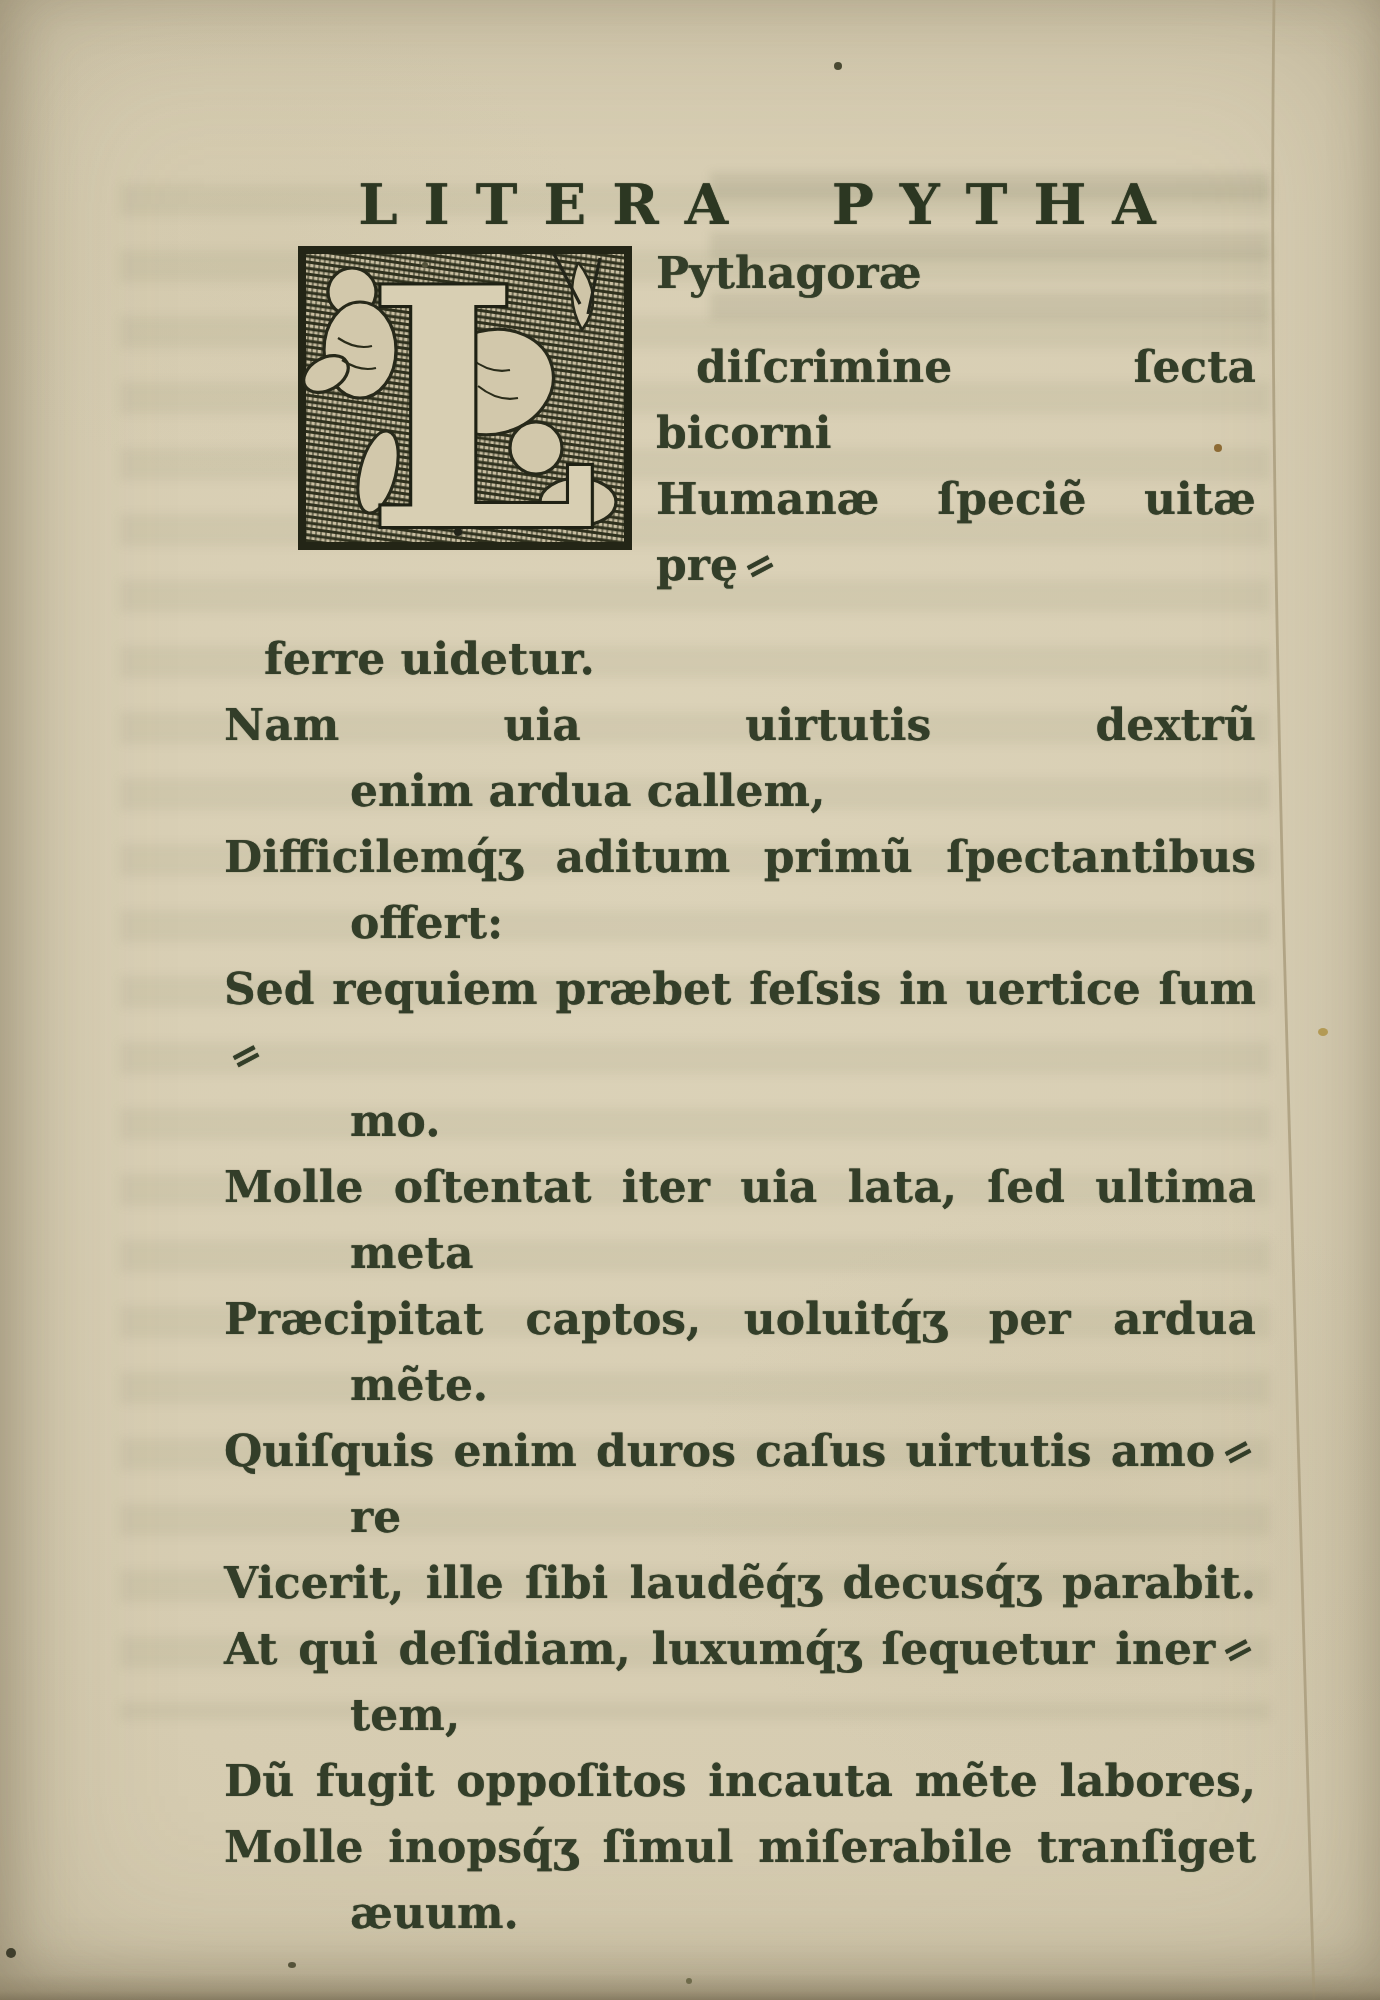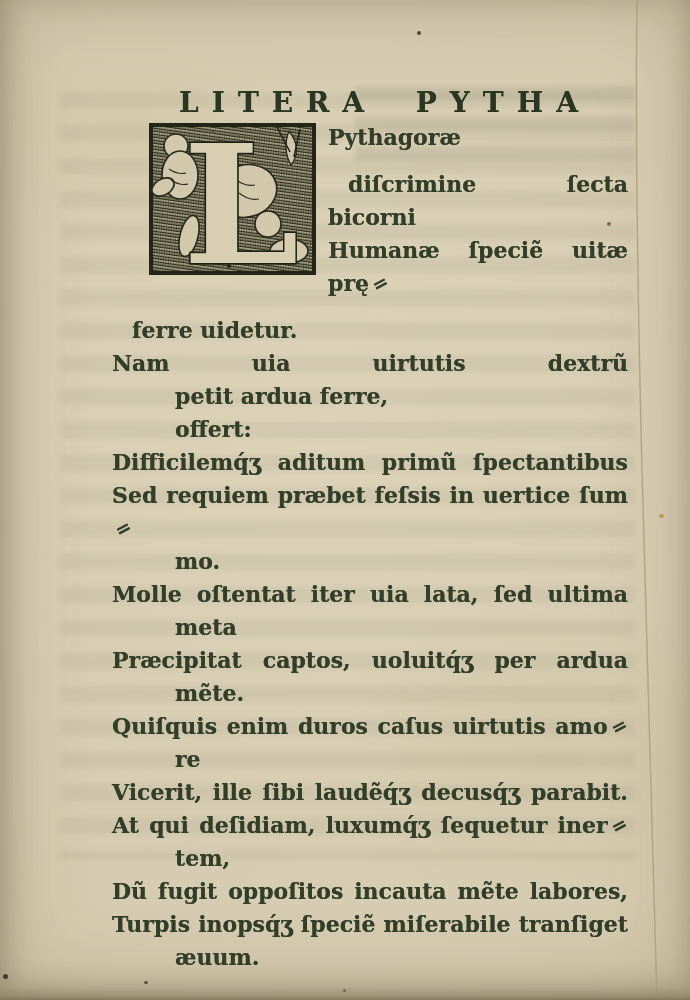--- a/index.html
+++ b/index.html
@@ -112,36 +112,36 @@
         <circle cx="80" cy="143" r="2" fill="#23251a"></circle>
       </svg>
 
       <div class="ln flex">
           <span>Pythagoræ</span>
         </div>
       <div class="ln b1 j"><span>diſcrimine ſecta bicorni</span></div>
       <div class="ln j"><span>Humanæ ſpeciẽ uitæ prę</span><span class="dh">=</span></div>
       <div class="ln b1"><span>ferre uidetur.</span></div>
       <div class="ln j"><span>Nam uia uirtutis dextrũ</span></div>
-      <div class="ln f1"><span>petit ardua ferre,</span></div>
+      <div class="ln f1"><span>enim ardua callem,</span></div>
+      <div class="ln j"><span>Difficilemq́ʒ aditum primũ ſpectantibus</span></div>
       <div class="ln f1"><span>offert:</span></div>
-      <div class="ln j"><span>Difficilemq́ʒ aditum primũ ſpectantibus</span></div>
       <div class="ln j"><span>Sed requiem præbet feſsis in uertice ſum</span><span class="dh">=</span></div>
       <div class="ln f1"><span>mo.</span></div>
       <div class="ln j"><span>Molle oſtentat iter uia lata, ſed ultima</span></div>
       <div class="ln f1"><span>meta</span></div>
       <div class="ln j"><span>Præcipitat captos, uoluitq́ʒ per ardua</span></div>
       <div class="ln f1"><span>mẽte.</span></div>
       <div class="ln j"><span>Quiſquis enim duros caſus uirtutis amo</span><span class="dh">=</span></div>
       <div class="ln f1"><span>re</span></div>
       <div class="ln j"><span>Vicerit, ille ſibi laudẽq́ʒ decusq́ʒ parabit.</span></div>
       <div class="ln j"><span>At qui deſidiam, luxumq́ʒ ſequetur iner</span><span class="dh">=</span></div>
       <div class="ln f1"><span>tem,</span></div>
       <div class="ln j"><span>Dũ fugit oppoſitos incauta mẽte labores,</span></div>
-      <div class="ln j"><span>Turpis inopsq́ʒ ſpeciẽ miſerabile tranſiget</span></div>
+      <div class="ln j"><span>Molle inopsq́ʒ ſimul miſerabile tranſiget</span></div>
       <div class="ln f1"><span>æuum.</span></div>
     </div>
   </div>
 
   <svg class="crease" width="45" height="1000" viewBox="0 0 45 1000" xmlns="http://www.w3.org/2000/svg">
     <path d="M12 0 C10 150 13 310 17 470 C21 640 27 820 32 1000" stroke="#aa9e7e" stroke-width="1.4" fill="none" opacity="0.85"></path>
   </svg>
 
   <div class="sp" style="left:417px; top:31px; width:4px; height:4px; background:#4a4a33;"></div>
   <div class="sp" style="left:211px; top:131px; width:3px; height:3px; background:#55543c;"></div>

